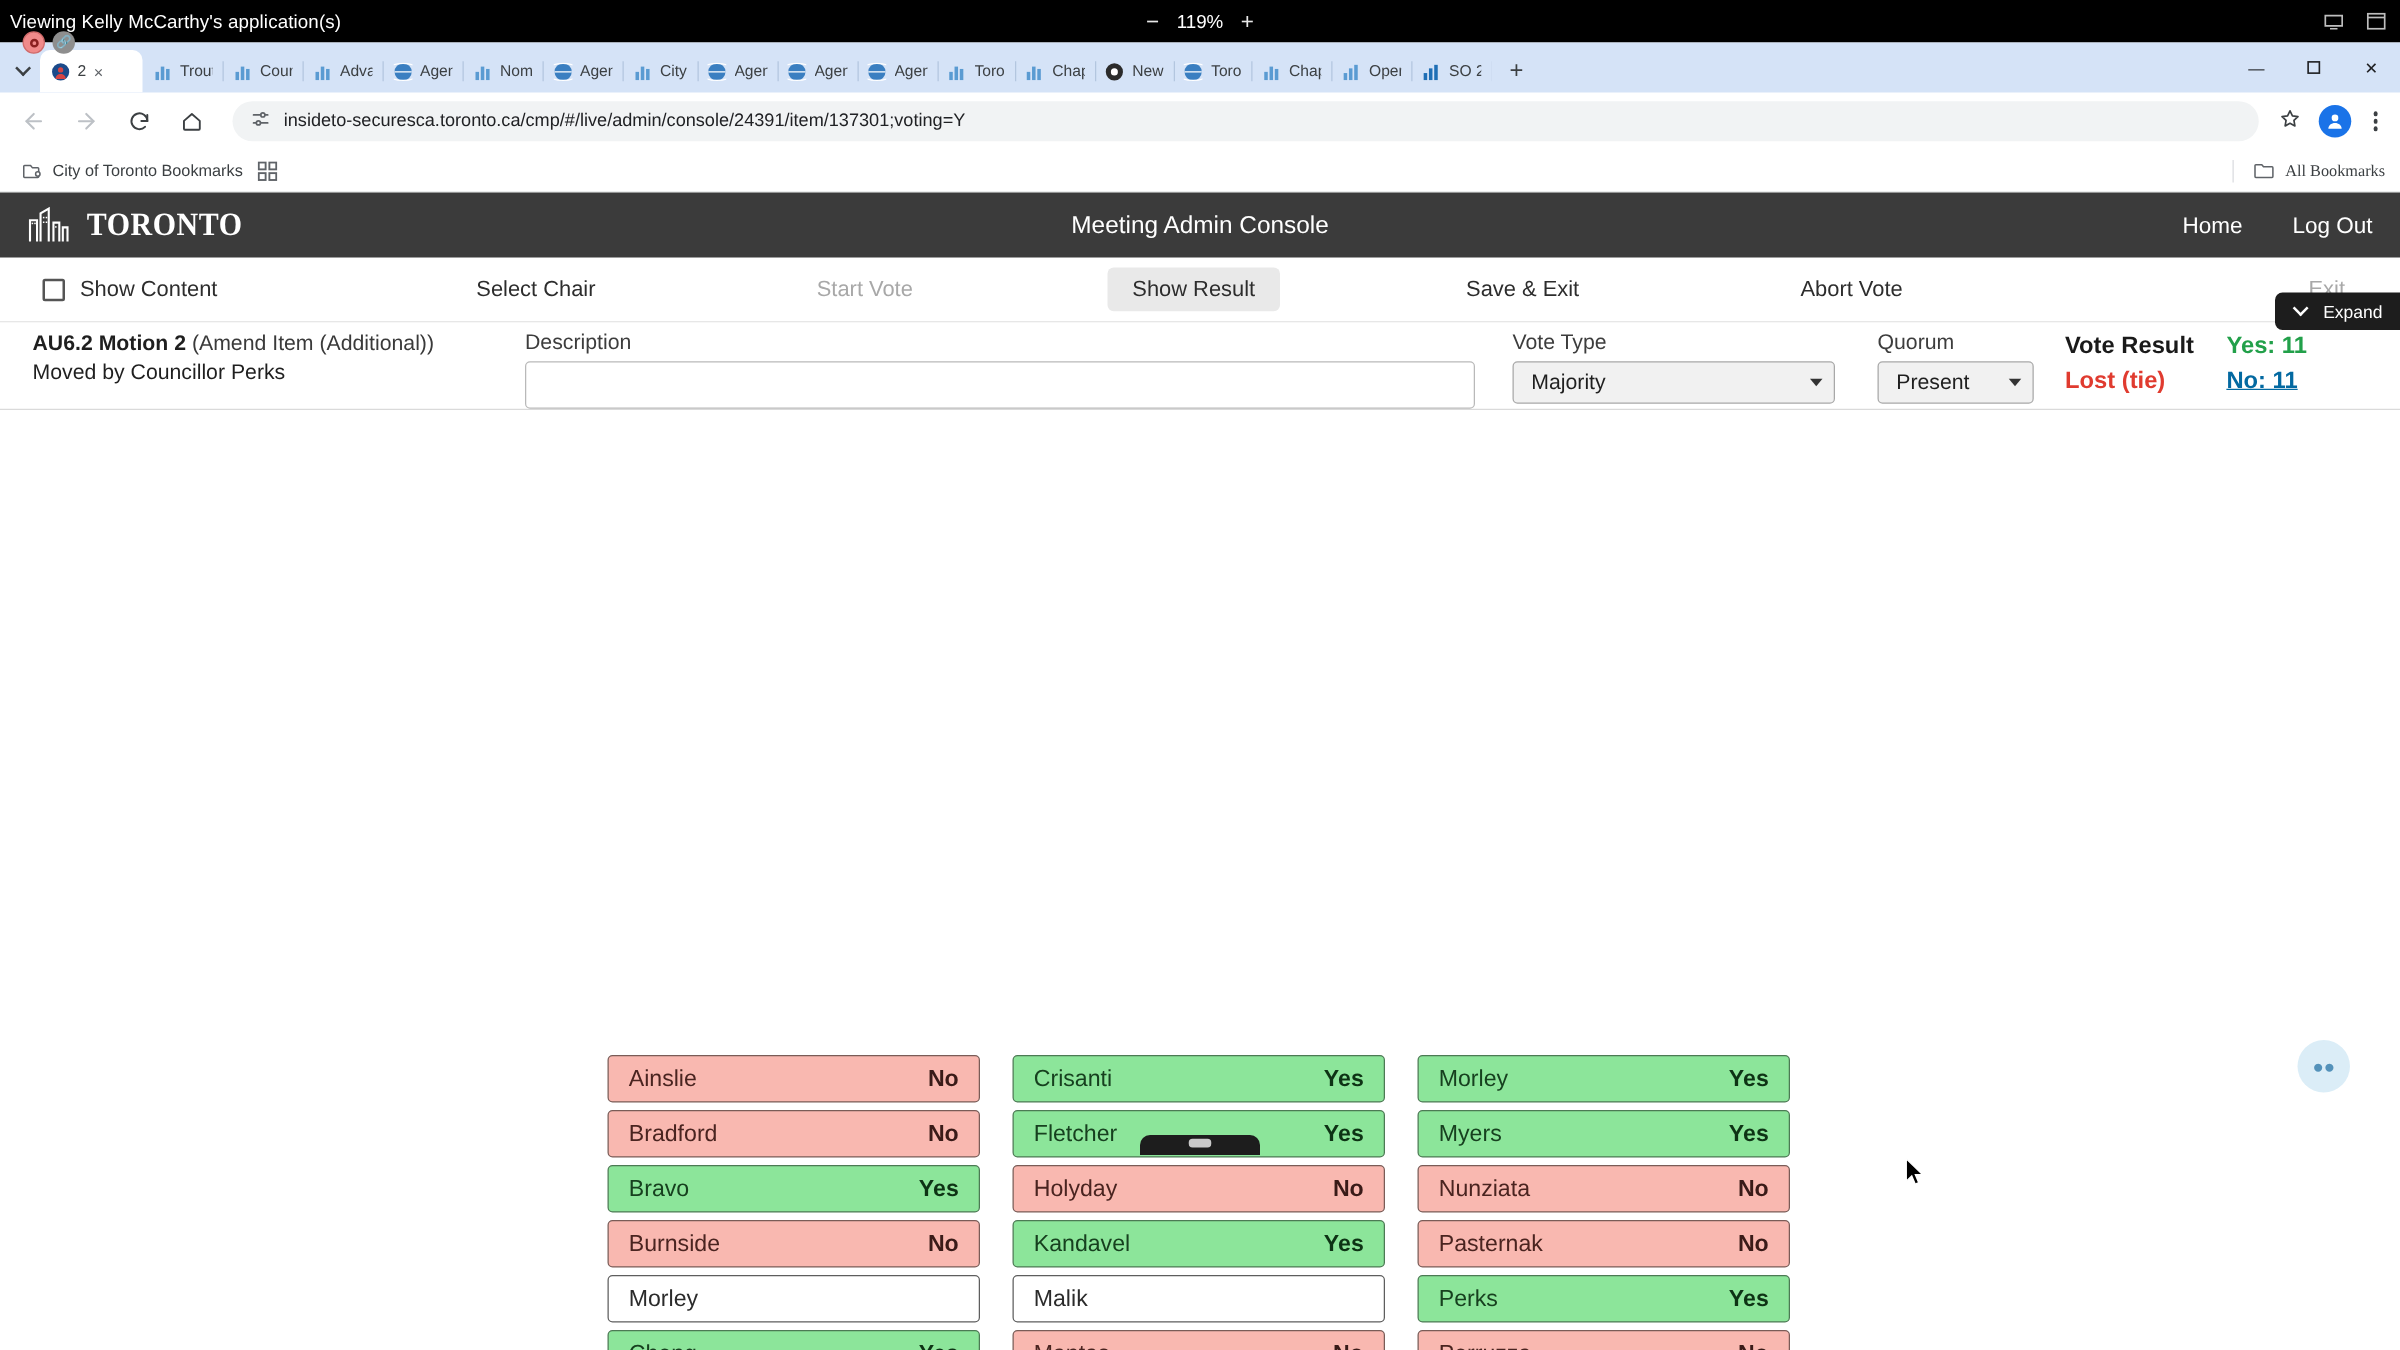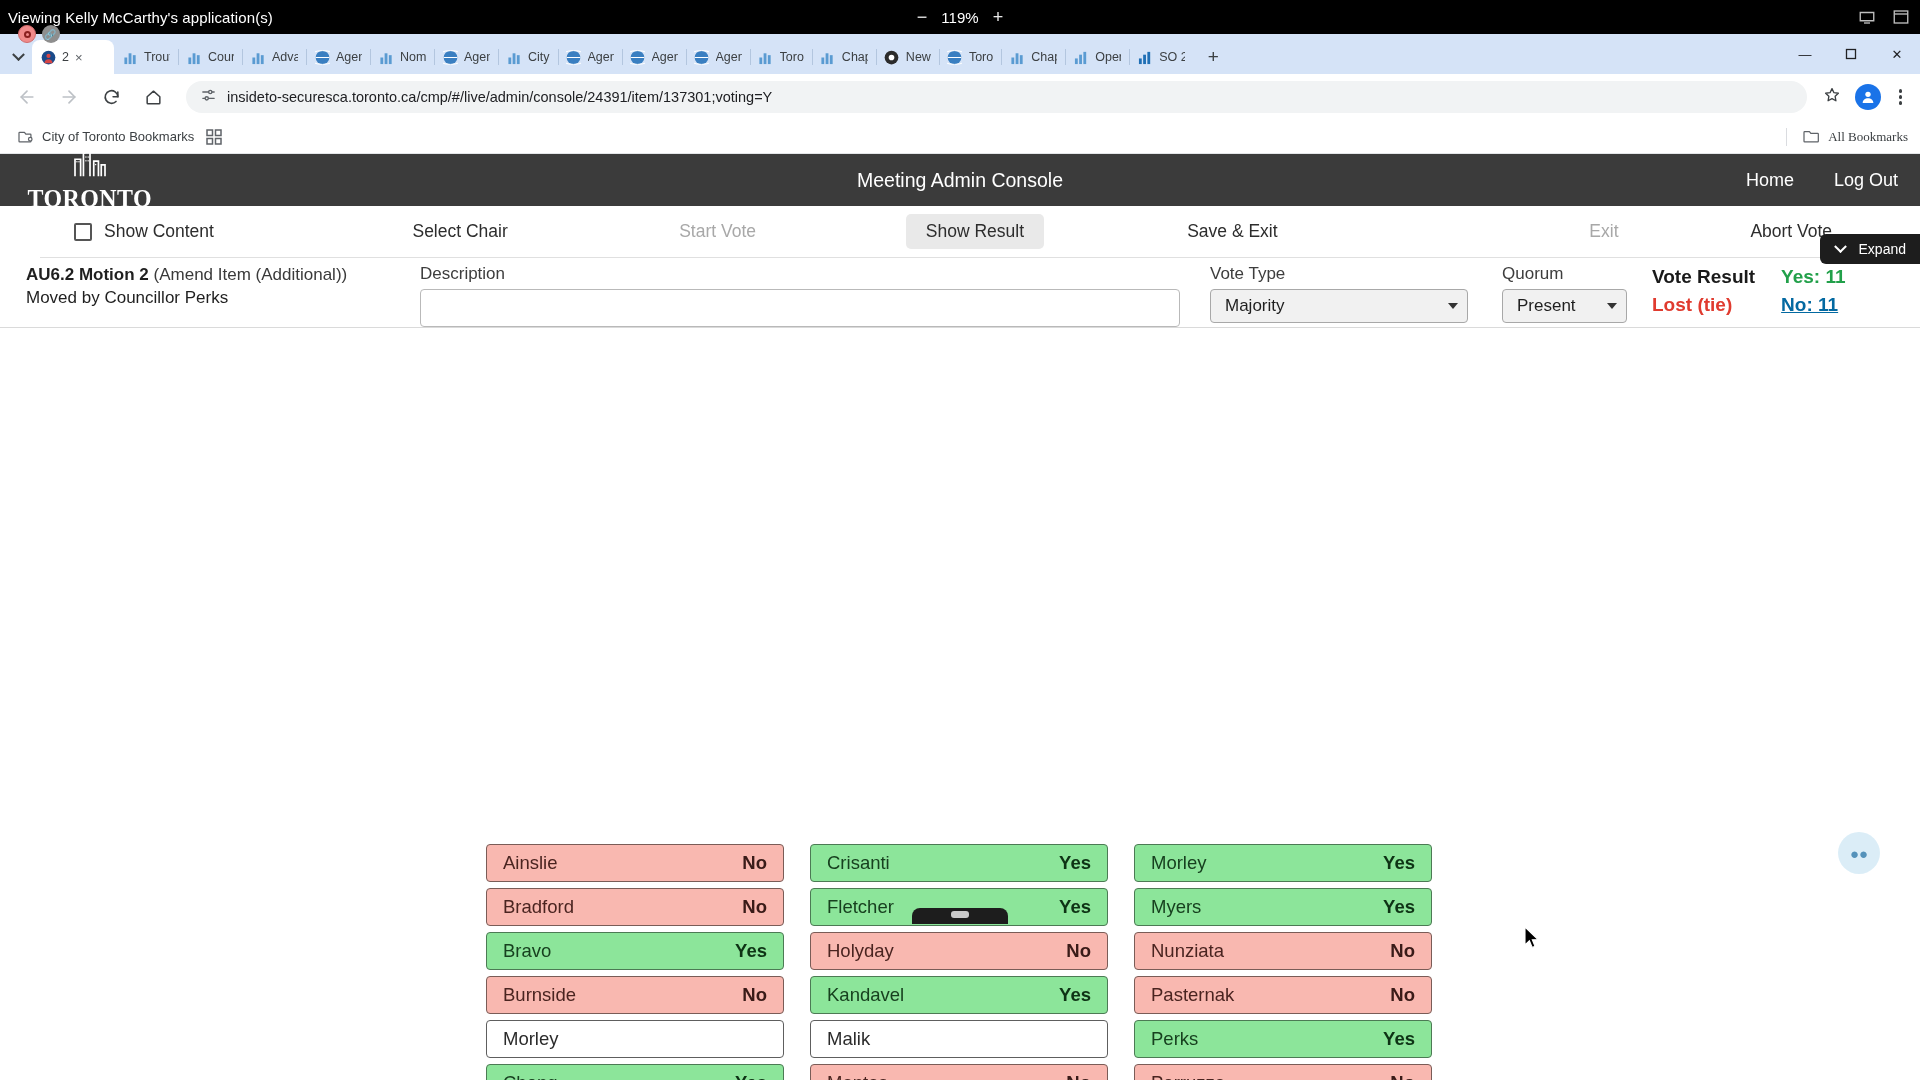--- a/index.html
+++ b/index.html
@@ -126,41 +126,40 @@
   }
   .bm-item { display:flex; align-items:center; gap:7px; padding: 2px 6px; }
   .bm-right { position:absolute; right: 12px; display:flex; align-items:center; gap: 8px; font-family: Liberation Serif, serif;}
   .bm-sep { width:1px; height:18px; background:#dadce0; margin-right: 8px;}
 
   
   .app-header {
     height: 52px; background: #3b3b3b; display: flex; align-items: center;
     position: relative; padding: 0 22px; color: #ffffff;
   }
-  .logo { display: flex; align-items: center; gap: 8px; flex-direction: column; }
+  .logo { display: flex; align-items: center; gap: 8px; }
   .logo-text {
     font-family: "Liberation Serif", serif;
     font-weight: bold; font-size: 26px; letter-spacing: .5px;
     color: #ffffff; line-height: 1;
     transform: scaleX(.92);
   }
   .app-title {
     position: absolute; left: 50%; transform: translateX(-50%);
     font-size: 19.5px; color: #ffffff;
   }
   .app-header-right {
     position: absolute; right: 22px; display: flex; align-items: center; gap: 40px;
     font-size: 18px; color: #ffffff;
   }
 
   
   .actionbar {
     height: 52px; background: #ffffff; display: flex; align-items: center;
     border-bottom: 1px solid #e0e0e0;
-    margin-left: 40px;
   }
   .act {
     flex: 1; height: 52px; display: flex; align-items: center; justify-content: center;
     gap: 12px; font-size: 17.5px; color: #2d2d2d;
   }
   .act.first { justify-content: flex-start; padding-left: 34px; }
   .act.last { justify-content: flex-end; padding-right: 44px; }
   .act.disabled { color: #a8a8a8; }
   .act .pill {
     background: #e9e9e9; border-radius: 5px; padding: 7px 20px;
@@ -604,25 +603,25 @@
     </div>
     <div class="act disabled">
       <span>Start Vote</span>
     </div>
     <div class="act">
       <span class="pill">Show Result</span>
     </div>
     <div class="act">
       <span>Save &amp; Exit</span>
     </div>
+    <div class="act">
+      <span>Abort Vote</span>
+    </div>
     <div class="act last disabled">
       <span>Exit</span>
-    </div>
-    <div class="act">
-      <span>Abort Vote</span>
     </div>
   </div>
 
 <div class="metarow">
   <div class="motion-block">
     <div class="motion-title">
       <b>AU6.2 Motion 2</b>
       <span class="light">(Amend Item (Additional))</span>
     </div>
     <div class="motion-sub">Moved by Councillor Perks</div>

